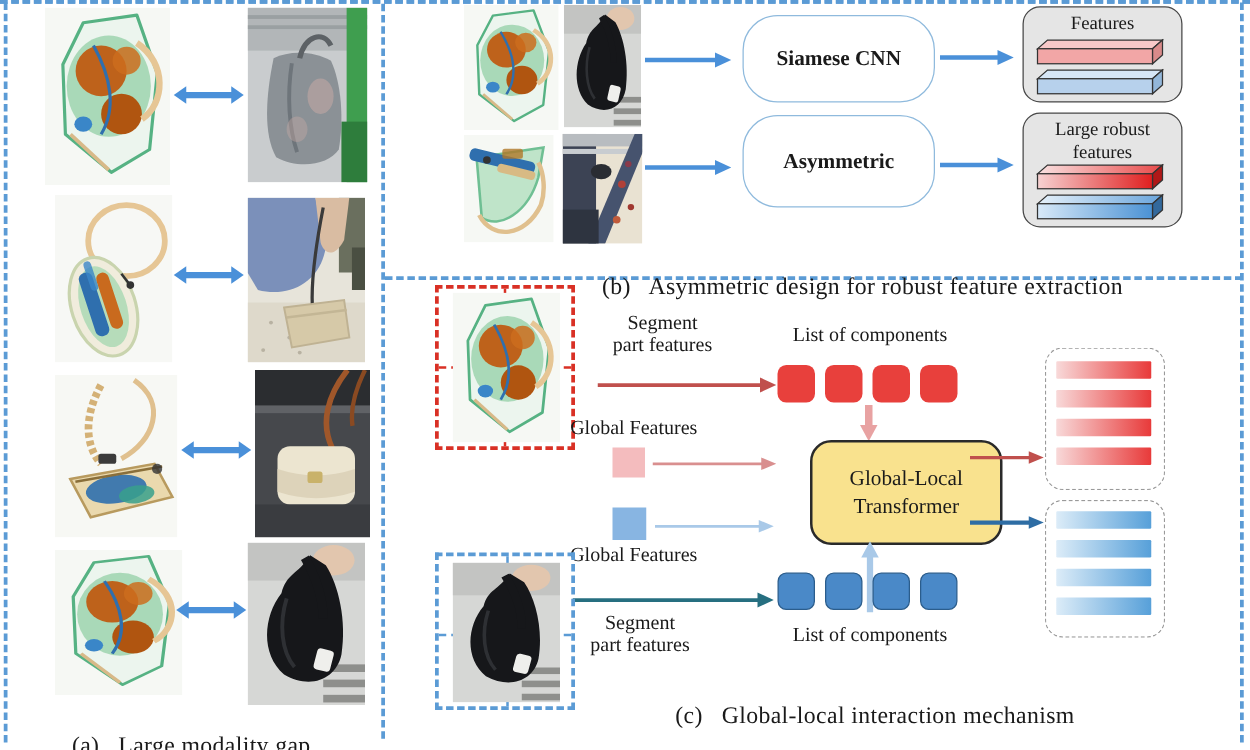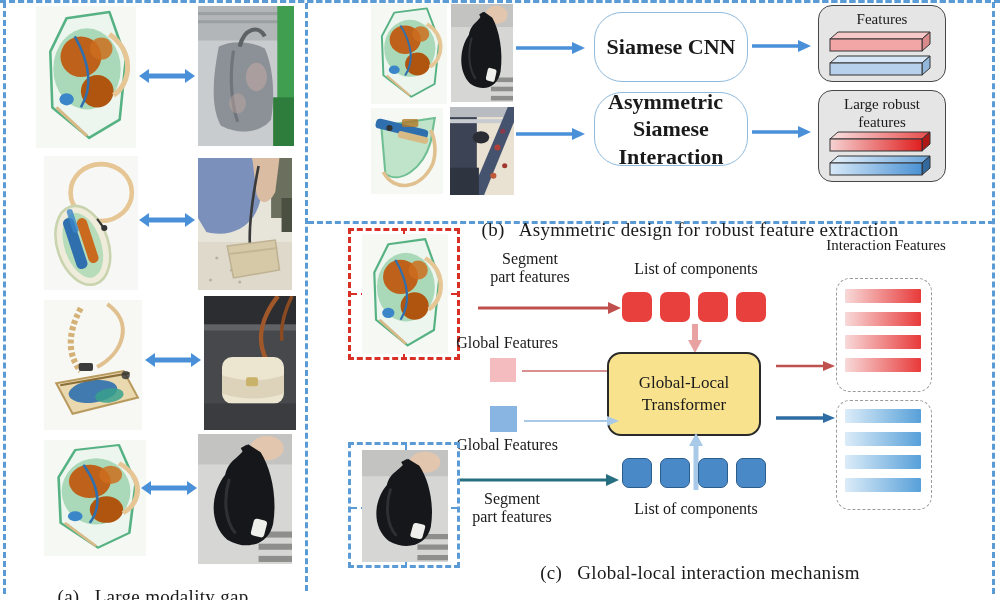--- a/index.html
+++ b/index.html
@@ -7,21 +7,21 @@
          font-family:"Liberation Serif", serif; color:#1a1a1a; overflow:hidden; }
   .abs { position:absolute; }
   .dashedH { border-top:3px dashed #5b9bd5; height:0; }
   .dashedV { border-left:3px dashed #5b9bd5; width:0; }
   .caption { position:absolute; font-size:19px; text-align:center; letter-spacing:.3px; }
   .imgbox { position:absolute; }
   .imgbox svg { width:100%; height:100%; display:block; }
   .arr { position:absolute; }
   .bbox { position:absolute; background:#fff; border:1.6px solid #8fbadd; border-radius:28px;
           display:flex; flex-direction:column; align-items:center; justify-content:center;
-          font-weight:bold; font-size:22px; line-height:1.25; text-align:center; }
+          font-weight:bold; font-size:17px; line-height:1.25; text-align:center; }
   .featpanel { position:absolute; background:#e5e5e5; border:1.5px solid #474747; border-radius:14px;
                text-align:center; font-size:15px; line-height:1.2; padding-top:4px; box-sizing:border-box; }
   .bar3d { position:absolute; }
   .comp { position:absolute; width:30px; height:30px; border-radius:7px; box-sizing:border-box; }
   .comp.red  { background:#e8403c; }
   .comp.blue { background:#4a89c8; border:1.5px solid #2b5d8c; }
   .gfsq { position:absolute; }
   .dashbox-red  { position:absolute; border:3px dashed #d93025; box-sizing:border-box; }
   .dashbox-blue { position:absolute; border:3px dashed #5b9bd5; box-sizing:border-box; }
   .xline-red  { position:absolute; border-top:2.5px dashed #d93025; height:0; }
@@ -288,22 +288,21 @@
     </svg>
     <svg class="arr" style="left:516px; top:127px;" width="70" height="14" viewBox="0 0 70 14">
       <path d="M0 7 H58" stroke="#4a90d9" stroke-width="3.5"></path>
         <path d="M56 1 L69 7 L56 13 Z" fill="#4a90d9"></path>
     </svg>
 
     <div class="bbox" style="left:594px; top:12px; width:152px; height:68px;">
       <span>Siamese CNN</span>
     </div>
     <div class="bbox" style="left:594px; top:92px; width:152px; height:72px;">
-      <span>Asymmetric&nbsp;&nbsp; Siamese</span>
-      <span>Interaction</span>
+      <span>Asymmetric</span>
     </div>
 
     <svg class="arr" style="left:752px; top:39px;" width="60" height="14" viewBox="0 0 60 14">
       <path d="M0 7 H48" stroke="#4a90d9" stroke-width="3.5"></path>
         <path d="M46 1 L59 7 L46 13 Z" fill="#4a90d9"></path>
     </svg>
     <svg class="arr" style="left:752px; top:125px;" width="60" height="14" viewBox="0 0 60 14">
       <path d="M0 7 H48" stroke="#4a90d9" stroke-width="3.5"></path>
         <path d="M46 1 L59 7 L46 13 Z" fill="#4a90d9"></path>
     </svg>
@@ -373,21 +372,21 @@
         <path d="M1 16 L8 29 L15 16 Z" fill="#e8a2a2"></path>
     </svg>
 
     <div class="lbl" style="left:448px; top:334px; width:118px;">Global Features</div>
     <div class="gfsq" style="left:490px; top:358px; width:26px; height:24px; background:#f4bcbe;"></div>
     <svg class="arr" style="left:522px; top:365px;" width="100" height="12" viewBox="0 0 100 12">
       <path d="M0 6 H88" stroke="#d98f8f" stroke-width="2.2"></path>
         <path d="M87 1 L99 6 L87 11 Z" fill="#d98f8f"></path>
     </svg>
 
-    <div class="interaction" style="left:607px; top:352px; width:150px; height:80px;">
+    <div class="interaction" style="left:648px; top:352px; width:150px; height:80px;border-radius:17px;">
       <span>Global-Local</span>
       <span>Transformer</span>
     </div>
 
     <div class="gfsq" style="left:490px; top:406px; width:27px; height:26px; background:#88b5e2;"></div>
     <svg class="arr" style="left:524px; top:415px;" width="96" height="12" viewBox="0 0 96 12">
       <path d="M0 6 H84" stroke="#a9c9e8" stroke-width="2.2"></path>
         <path d="M83 1 L95 6 L83 11 Z" fill="#a9c9e8"></path>
     </svg>
     <div class="lbl" style="left:448px; top:436px; width:118px;">Global Features</div>
@@ -424,21 +423,20 @@
     <svg class="arr" style="left:776px; top:360px;" width="60" height="12" viewBox="0 0 60 12">
       <path d="M0 6 H48" stroke="#c0504d" stroke-width="2.6"></path>
         <path d="M47 1 L59 6 L47 11 Z" fill="#c0504d"></path>
     </svg>
     <svg class="arr" style="left:776px; top:412px;" width="60" height="12" viewBox="0 0 60 12">
       <path d="M0 6 H48" stroke="#2e6da4" stroke-width="3.4"></path>
         <path d="M47 1 L59 6 L47 11 Z" fill="#2e6da4"></path>
     </svg>
 
     <div class="title2" style="left:792px; top:236px; width:188px;">
-      <div>Interaction Features</div>
     </div>
 
     <div class="outbox" style="left:836px; top:278px; width:94px; height:112px;">
       <div class="obar red" style="top:10px;"></div>
       <div class="obar red" style="top:33px;"></div>
       <div class="obar red" style="top:56px;"></div>
       <div class="obar red" style="top:79px;"></div>
     </div>
     <div class="outbox" style="left:836px; top:400px; width:94px; height:108px;">
       <div class="obar blue" style="top:8px;"></div>

